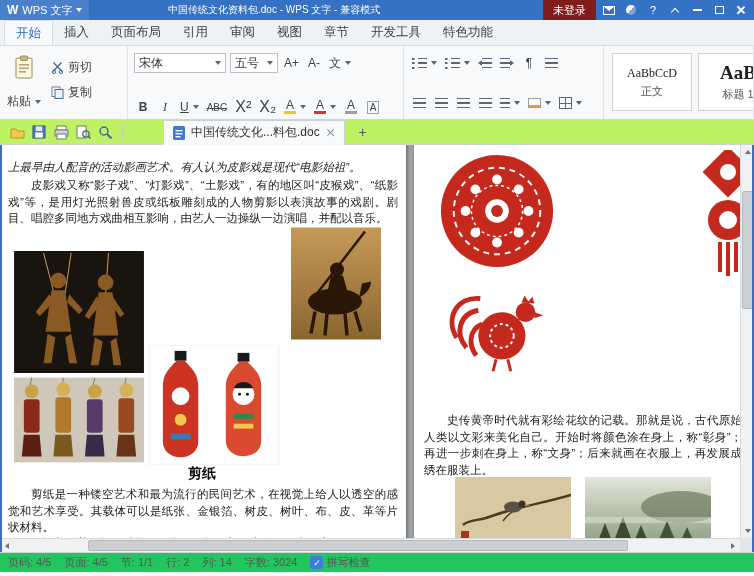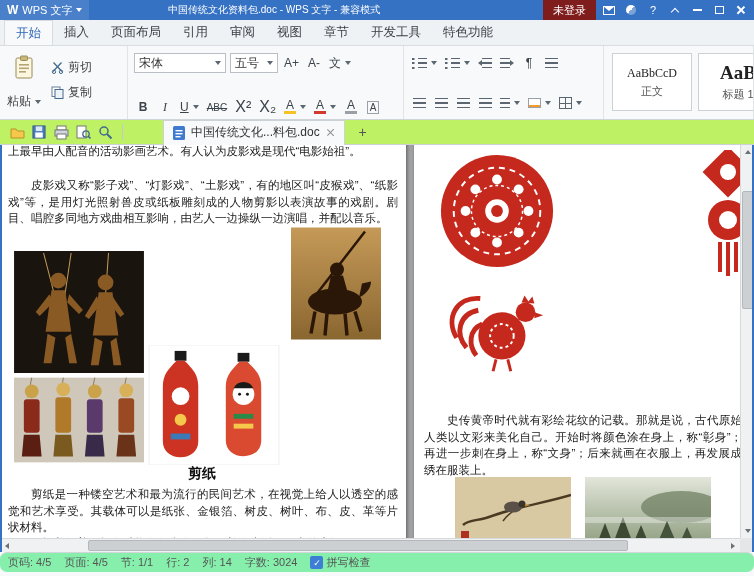--- a/index.html
+++ b/index.html
@@ -102,21 +102,21 @@
   .tri-up { width:0; height:0; border-left:3.5px solid transparent; border-right:3.5px solid transparent; border-bottom:4.5px solid #6a7076; }
   .tri-down { width:0; height:0; border-left:3.5px solid transparent; border-right:3.5px solid transparent; border-top:4.5px solid #6a7076; }
   .tri-left { width:0; height:0; border-top:3.5px solid transparent; border-bottom:3.5px solid transparent; border-right:4.5px solid #6a7076; }
   .tri-right { width:0; height:0; border-top:3.5px solid transparent; border-bottom:3.5px solid transparent; border-left:4.5px solid #6a7076; }
   #v-thumb { position:absolute; left:1px; top:46px; width:12px; height:118px; background:#cdd0d3; border:1px solid #b4b8bc; border-radius:2px; cursor:grab; }
   #hscroll { position:absolute; left:0; top:538px; width:740px; height:14px; background:#f0f1f2; border-top:1px solid #d6d9db; z-index:10; }
   #h-thumb { position:absolute; left:88px; top:1px; width:540px; height:11px; background:#cdd0d3; border:1px solid #b4b8bc; border-radius:2px; cursor:grab; }
   #sc-corner { position:absolute; right:0; top:538px; width:14px; height:14px; background:#e4e6e8; z-index:10; }
 
   
-  #statusbar { position:absolute; left:0; top:552px; width:754px; height:20px; background:#86efac; border-top:1px solid #d2d6d9; display:flex; align-items:center; font-size:11px; color:#555; padding:0 8px; z-index:30;border-radius:7px; }
+  #statusbar { position:absolute; left:0; top:552px; width:754px; height:20px; background:#22c55e; border-top:1px solid #d2d6d9; display:flex; align-items:center; font-size:11px; color:#555; padding:0 8px; z-index:30; }
   .sb-item { margin-right:13px; white-space:nowrap; }
   .sb-check { width:13px; height:13px; background:#3e7fd6; color:#fff; border-radius:2px; font-size:9px; display:flex; align-items:center; justify-content:center; margin-right:3px; }
   .sb-spell { display:flex; align-items:center; cursor:pointer; }
   .sb-right { margin-left:auto; display:flex; align-items:center; gap:5px;margin-top:39px; }
   .view-ic { width:14px; height:13px; border:1px solid #9aa0a6; background:#fff; display:flex; align-items:center; justify-content:center; cursor:pointer; }
   .view-ic i { display:block; width:8px; height:7px; background:repeating-linear-gradient(to bottom,#8a9096 0 1px,transparent 1px 3px); }
   .zoom-btn { width:16px; height:16px; display:flex; align-items:center; justify-content:center; font-size:12px; color:#555; cursor:pointer; border-radius:2px; }
   .zoom-slider { position:relative; width:58px; height:3px; background:#b6babe; margin:0 2px; cursor:pointer; }
   .zoom-slider::before { content:""; position:absolute; left:50%; top:-2px; width:1px; height:7px; background:#9aa0a5; }
   .zoom-thumb { position:absolute; left:21px; top:-4px; width:7px; height:11px; background:#f3f5f6; border:1px solid #9aa0a5; cursor:grab; }
@@ -409,21 +409,21 @@
       <i class="doctab-x"></i>
     </div>
     <div class="newtab">
         <span>+</span>
       </div>
   </div>
 
   <div id="docarea">
 
     <div class="page" id="page-left">
-      <div class="doc-text" style="left:10px; top:4px; width:390px;">上最早由人配音的活动影画艺术。有人认为皮影戏是现代“电影始祖”。</div>
+      <div class="doc-text" style="left:10px; top:20px; width:390px;font-style:italic;">上最早由人配音的活动影画艺术。有人认为皮影戏是现代“电影始祖”。</div>
       <div class="doc-text indent" style="left:10px; top:38px; width:390px;">皮影戏又称“影子戏”、“灯影戏”、“土影戏”，有的地区叫“皮猴戏”、“纸影戏”等，是用灯光照射兽皮或纸板雕刻成的人物剪影以表演故事的戏剧。剧目、唱腔多同地方戏曲相互影响，由艺人一边操纵一边演唱，并配以音乐。</div>
 
       <div class="doc-img" style="left:16px; top:112px; width:130px; height:122px;">
         <svg viewBox="0 0 132 124">
           <rect width="132" height="124" fill="#1a140e"></rect>
           <g stroke="#caa05a" stroke-width="1">
             <line x1="30" y1="2" x2="44" y2="56"></line>
               <line x1="58" y1="2" x2="50" y2="56"></line>
               <line x1="96" y1="2" x2="92" y2="58"></line>
           </g>

